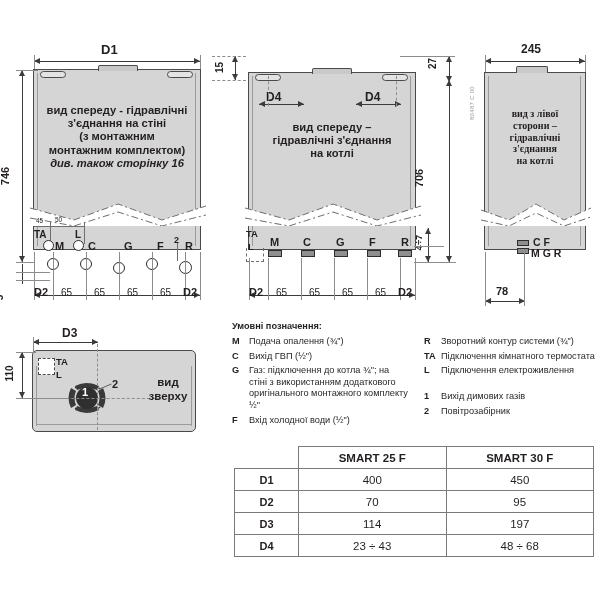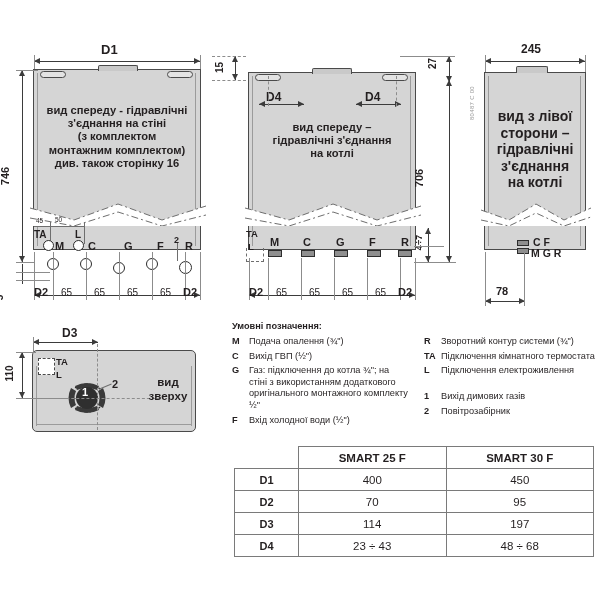--- a/index.html
+++ b/index.html
@@ -153,23 +153,23 @@
 
     <svg class="abs" style="left:30px; top:198px; width:176px; height:28px;">
       <polygon points="0,10 44,22 88,6 132,22 176,8 176,28 0,28" fill="#ffffff"></polygon>
       <polyline points="0,10 44,22 88,6 132,22 176,8" fill="none" stroke="#6e6e6e" stroke-width="1" stroke-dasharray="7 3 2 3"></polyline>
       <polyline points="0,20 44,28 88,14 132,28 176,17" fill="none" stroke="#6e6e6e" stroke-width="1" stroke-dasharray="7 3 2 3"></polyline>
     </svg>
 
     <div class="view-label" style="left:36px; top:104px; width:162px; font-size:11.2px;">
       <div>вид спереду - гідравлічні</div>
       <div>з'єднання на стіні</div>
-      <div>(з комплектом</div>
+      <div>(з монтажним</div>
       <div>монтажним комплектом)</div>
-      <div style="">див. також сторінку 16</div>
+      <div style="font-style:italic;">див. також сторінку 16</div>
     </div>
 
     <div class="dim-txt rot90" style="left:-4px; top:170px; font-size:11px;">746</div>
     <div class="vline" style="left:22px; top:70px; height:192px;"></div>
     <div class="arrowU" style="left:19px; top:70px;"></div>
     <div class="arrowD" style="left:19px; top:256px;"></div>
     <div class="hline ext" style="left:16px; top:70px; width:22px;"></div>
     <div class="hline ext" style="left:16px; top:262px; width:18px;"></div>
 
     <div class="dim-txt rot90" style="left:-3px; top:292px; font-size:10px;">5</div>
@@ -330,21 +330,21 @@
       <div class="body-fill-inner"></div>
     </div>
     <div class="top-nub" style="left:516px; top:66px; width:32px; height:7px;"></div>
 
     <svg class="abs" style="left:481px; top:196px; width:110px; height:30px;">
       <polygon points="0,14 28,24 55,8 83,24 110,12 110,30 0,30" fill="#ffffff"></polygon>
       <polyline points="0,14 28,24 55,8 83,24 110,12" fill="none" stroke="#6e6e6e" stroke-width="1" stroke-dasharray="7 3 2 3"></polyline>
       <polyline points="0,24 28,30 55,17 83,30 110,21" fill="none" stroke="#6e6e6e" stroke-width="1" stroke-dasharray="7 3 2 3"></polyline>
     </svg>
 
-    <div class="view-label" style="left:487px; top:108px; width:96px; font-size:14px;">
+    <div class="view-label" style="left:487px; top:108px; width:96px; font-size:10px;font-family:Liberation Serif, serif;">
       <div>вид з лівої</div>
       <div>сторони –</div>
       <div>гідравлічні</div>
       <div>з'єднання</div>
       <div>на котлі</div>
     </div>
 
     <div class="port-block" style="left:517px; top:240px; width:12px; height:6px;"></div>
     <div class="port-block" style="left:517px; top:248px; width:12px; height:6px;"></div>
     <div class="port-lbl" style="left:533px; top:236px; font-size:10.5px;">C F</div>

